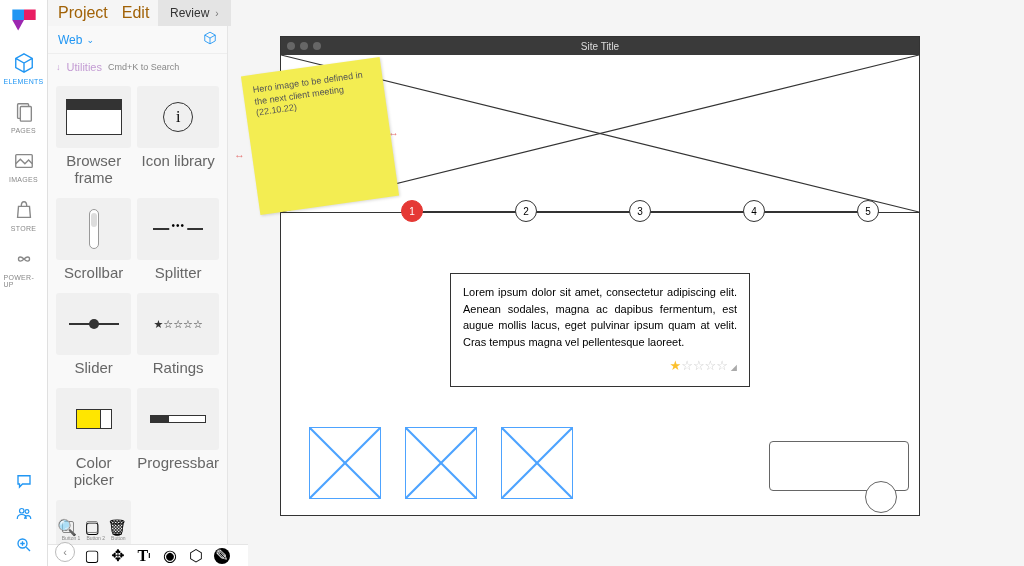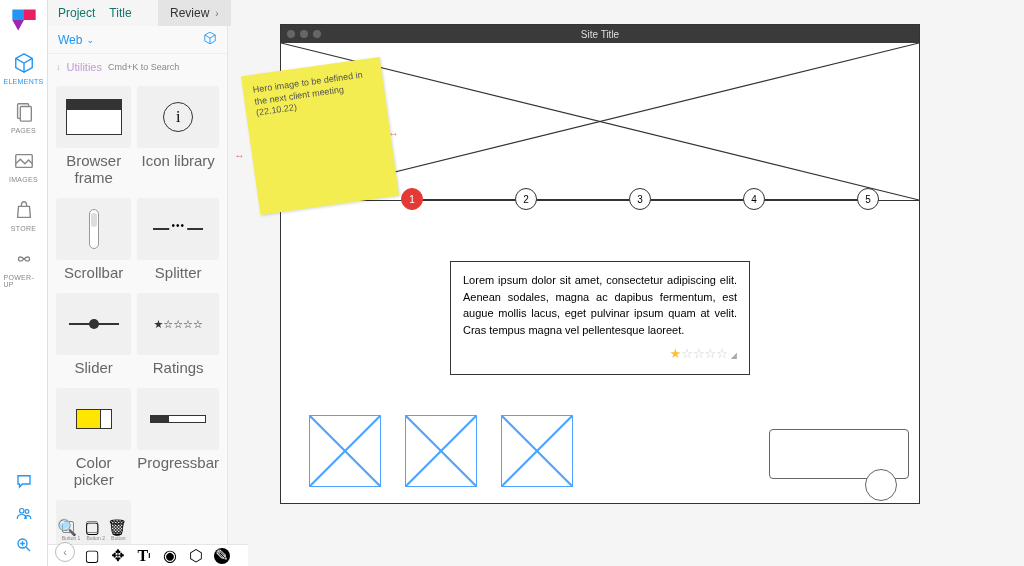--- a/index.html
+++ b/index.html
@@ -11,21 +11,21 @@
 .side-item { width:40px; display:flex; flex-direction:column; align-items:center; margin:8px 0; cursor:pointer; }
 .side-item .icn { width:22px; height:22px; display:flex; align-items:center; justify-content:center; }
 .side-item.active .icn svg { stroke:#2196f3; fill:none; }
 .side-item .lbl { font-size:7px; color:#888; margin-top:4px; letter-spacing:.3px; }
 .side-item.active .lbl { color:#2196f3; }
 .side-bottom { margin-top:auto; margin-bottom:12px; display:flex; flex-direction:column; align-items:center; gap:14px; }
 .side-bottom .b-icn { width:18px; height:18px; cursor:pointer; }
 
 
 .top-menu { position:absolute; left:48px; top:0; height:26px; display:flex; align-items:center; padding:0 10px; background:#f5f5f5; width:180px; }
-.menu-item { font-size:12px; margin-right:14px; color:#0f766e; cursor:pointer; }
+.menu-item { font-size:16px; margin-right:14px; color:#a16207; cursor:pointer; }
 .menu-review { position:absolute; left:158px; top:0; height:26px; background:#e4e4e4; padding:0 12px; display:flex; align-items:center; font-size:12px; color:#333; cursor:pointer; gap:6px; }
 
 
 .panel { position:absolute; left:48px; top:26px; width:180px; bottom:22px; background:#f9f9f9; border-right:1px solid #e5e5e5; overflow:hidden; }
 .panel-head { height:28px; display:flex; align-items:center; justify-content:space-between; padding:0 10px; border-bottom:1px solid #eee; }
 .panel-head .sel { color:#2196f3; font-size:12px; display:flex; align-items:center; gap:4px; }
 .panel-head .cube { color:#2196f3; }
 .search-row { height:26px; display:flex; align-items:center; padding:0 8px; font-size:9px; color:#888; gap:6px; }
 .search-row .util { color:#c39bd3; font-size:11px; }
 .grid { display:grid; grid-template-columns:1fr 1fr; gap:6px 6px; padding:6px 8px; }
@@ -48,21 +48,21 @@
 .thumb-rating .f { color:#333; }
 .thumb-colorpick { width:36px; height:20px; background:#ffe600; border:1px solid #333; position:relative; }
 .thumb-colorpick::after { content:""; position:absolute; right:0; top:0; bottom:0; width:10px; background:#fff; border-left:1px solid #333; }
 .thumb-progress { width:56px; height:8px; background:#fff; border:1px solid #333; position:relative; }
 .thumb-progress::after { content:""; position:absolute; left:0; top:0; bottom:0; width:18px; background:#333; }
 .thumb-iconbar { display:flex; gap:6px; }
 .thumb-iconbar .tb { width:12px; height:12px; border:1px solid #888; border-radius:2px; display:flex; align-items:center; justify-content:center; }
 .thumb-iconbar .tl { font-size:5px; color:#888; text-align:center; margin-top:2px; }
 
 
-.canvas { position:absolute; left:280px; top:24px; width:640px; height:500px; }
+.canvas { position:absolute; left:280px; top:36px; width:640px; height:500px; }
 .window { width:100%; border:1px solid #333; background:#fff; }
 .titlebar { height:18px; background:#3a3a3a; display:flex; align-items:center; padding:0 6px; position:relative; }
 .titlebar .dots { display:flex; gap:5px; }
 .titlebar .dot { width:8px; height:8px; border-radius:50%; background:#666; }
 .titlebar .ttl { position:absolute; left:50%; transform:translateX(-50%); color:#ddd; font-size:10px; }
 .hero { height:158px; position:relative; border-bottom:1px solid #333; }
 .hero svg { position:absolute; inset:0; width:100%; height:100%; }
 .steps { position:absolute; bottom:-10px; left:120px; right:40px; display:flex; align-items:center; }
 .step { width:22px; height:22px; border:1px solid #333; border-radius:50%; background:#fff; display:flex; align-items:center; justify-content:center; font-size:10px; z-index:2; }
 .step.active { background:#e53935; color:#fff; border-color:#e53935; }
@@ -156,21 +156,21 @@
         </svg></span>
     <span class="b-icn"><svg viewBox="0 0 24 24" stroke="#2196f3" fill="none" stroke-width="1.8">
           <circle cx="10" cy="10" r="6"></circle>
           <path d="M15 15 L20 20 M7 10 L13 10 M10 7 L10 13"></path>
         </svg></span>
   </div>
 </div>
 
 <div class="top-menu">
   <span class="menu-item">Project</span>
-  <span class="menu-item">Title</span>
+  <span class="menu-item">Edit</span>
 </div>
 <div class="menu-review">
   <span>Review</span>
   <span style="font-size:10px;color:#777">›</span>
 </div>
 
 <div class="panel">
   <div class="panel-head">
     <span class="sel">
         <span>Web</span>

